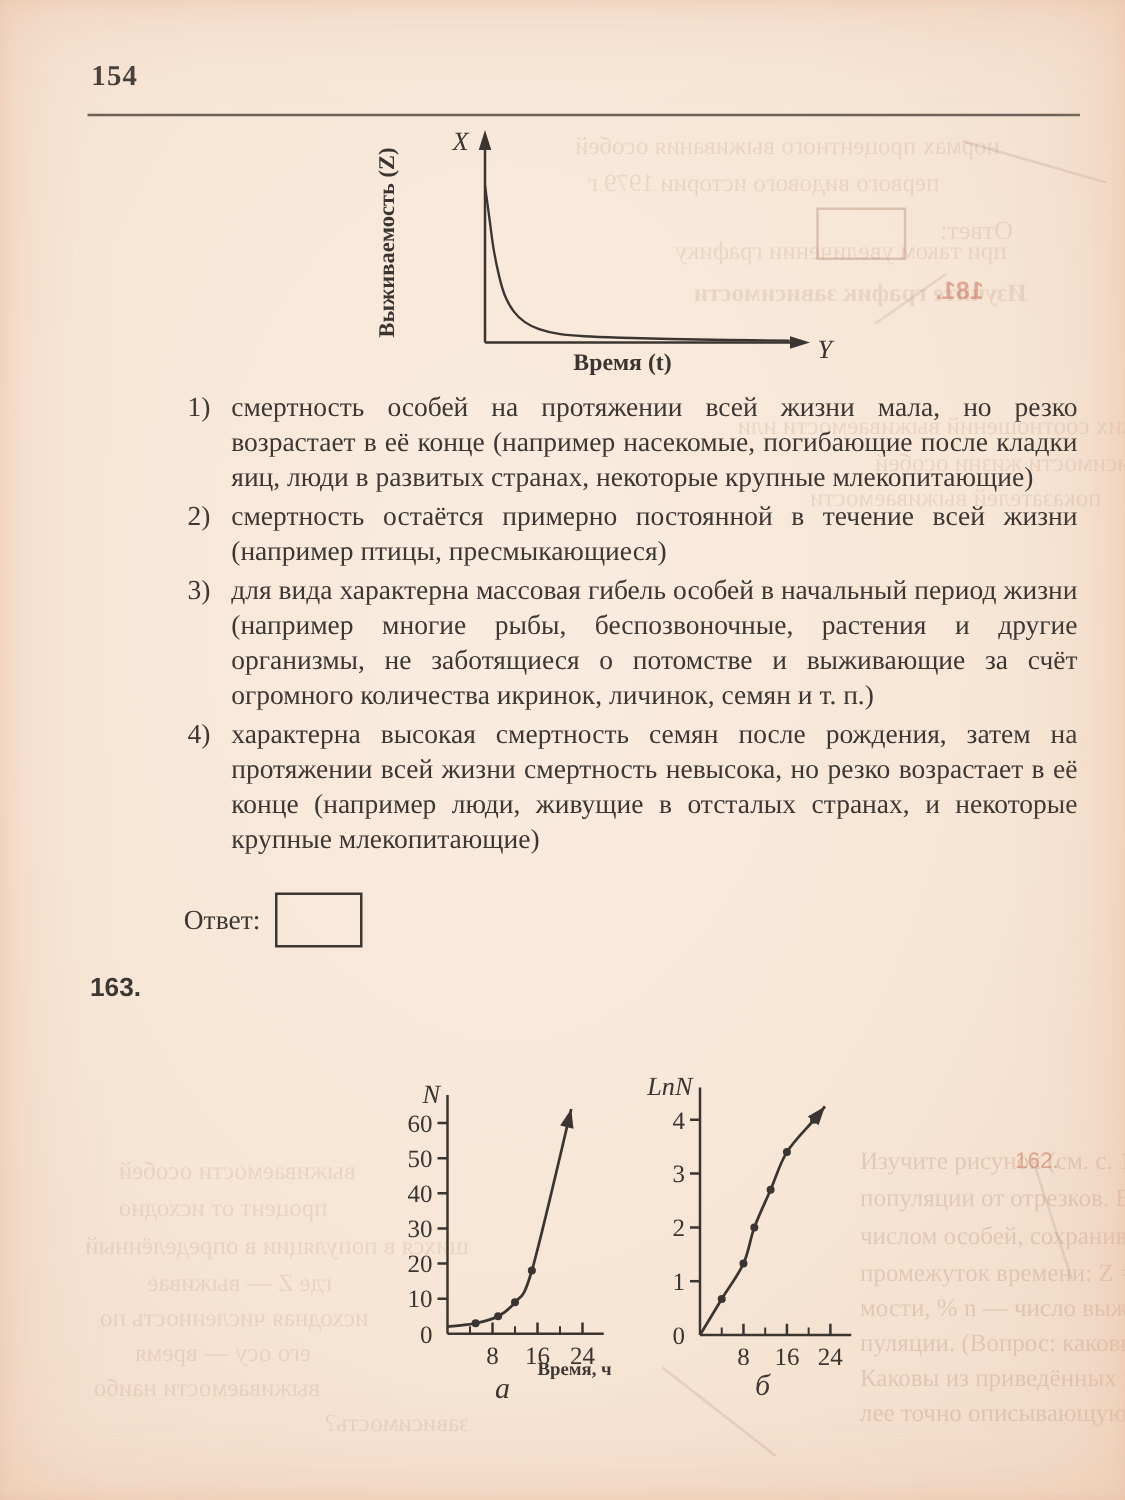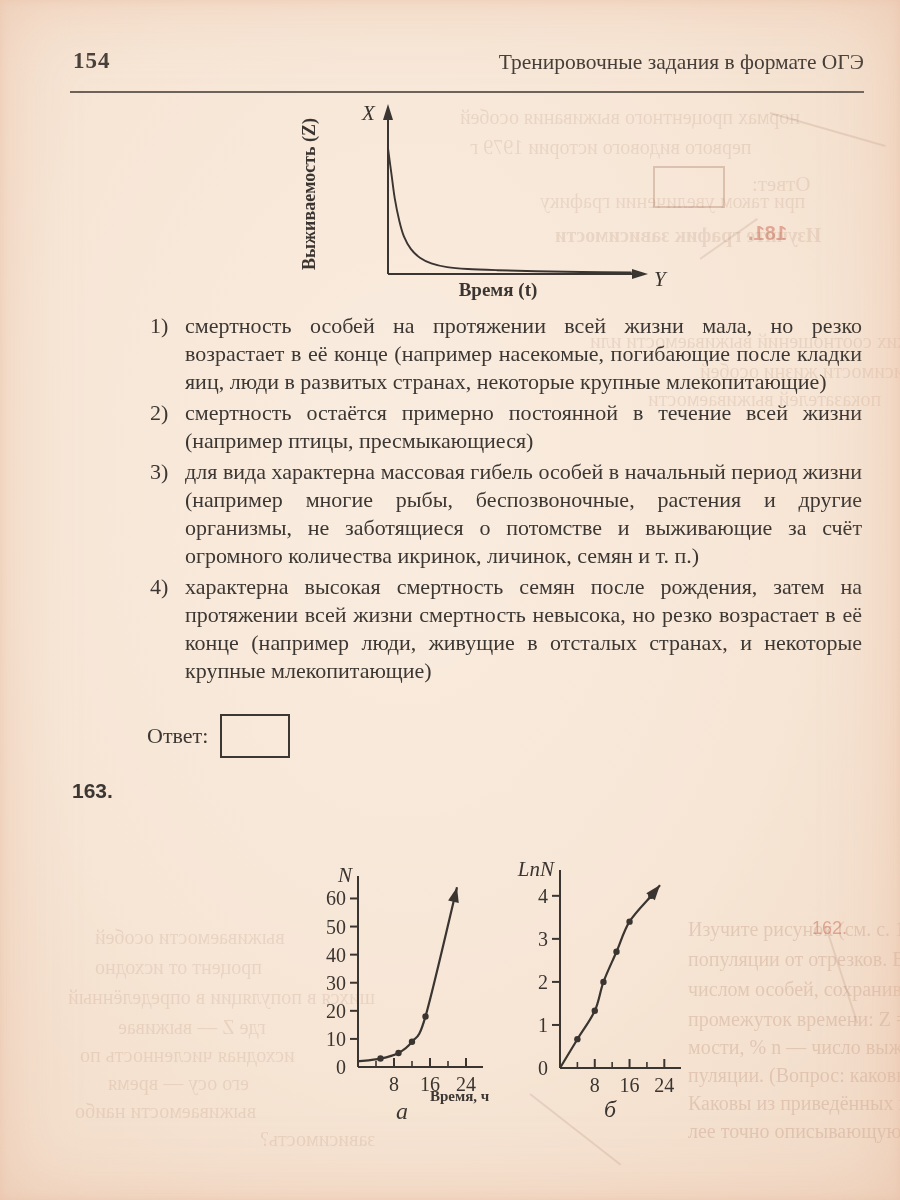--- a/index.html
+++ b/index.html
@@ -80,21 +80,20 @@
       <div class="ghost mir" style="left: 108px; top: 1072px; font-size: 20px; opacity: 0.15;">его осу — время</div>
       <div class="ghost mir" style="left: 75px; top: 1100px; font-size: 20px; opacity: 0.15;">выживаемости наибо</div>
       <div class="ghost mir" style="left: 260px; top: 1128px; font-size: 20px; opacity: 0.15;">зависимость?</div>
       <div class="crease" style="left: 770px; top: 112px; width: 120px; transform: rotate(16deg);"></div>
       <div class="crease" style="left: 700px; top: 258px; width: 70px; transform: rotate(-35deg);"></div>
       <div class="crease" style="left: 530px; top: 1093px; width: 115px; transform: rotate(38deg);"></div>
       <div class="crease" style="left: 828px; top: 932px; width: 95px; transform: rotate(72deg);"></div>
     </div>
 
   <div class="hdr-num">154</div>
-  <div class="hdr-title">Тренировочные задания в формате ОГЭ</div>
   <div class="rule"></div>
 
   <svg id="chart-surv" class="chart" width="385" height="210">
       <line x1="90" y1="180" x2="90" y2="14" stroke="#3a3531" stroke-width="2"></line>
       <polygon points="90,10 85,26 95,26" fill="#3a3531"></polygon>
       <line x1="90" y1="180" x2="346" y2="180" stroke="#3a3531" stroke-width="2"></line>
       <polygon points="350,180 334,175 334,185" fill="#3a3531"></polygon>
       <text x="64" y="26" font-size="21" font-style="italic" fill="#3a3531">X</text>
       <text x="356" y="192" font-size="21" font-style="italic" fill="#3a3531">Y</text>
       <text x="0" y="0" font-size="18" font-weight="bold" fill="#3a3531" text-anchor="middle" transform="rotate(-90 17 100) translate(17 100)">Выживаемость (Z)</text>

